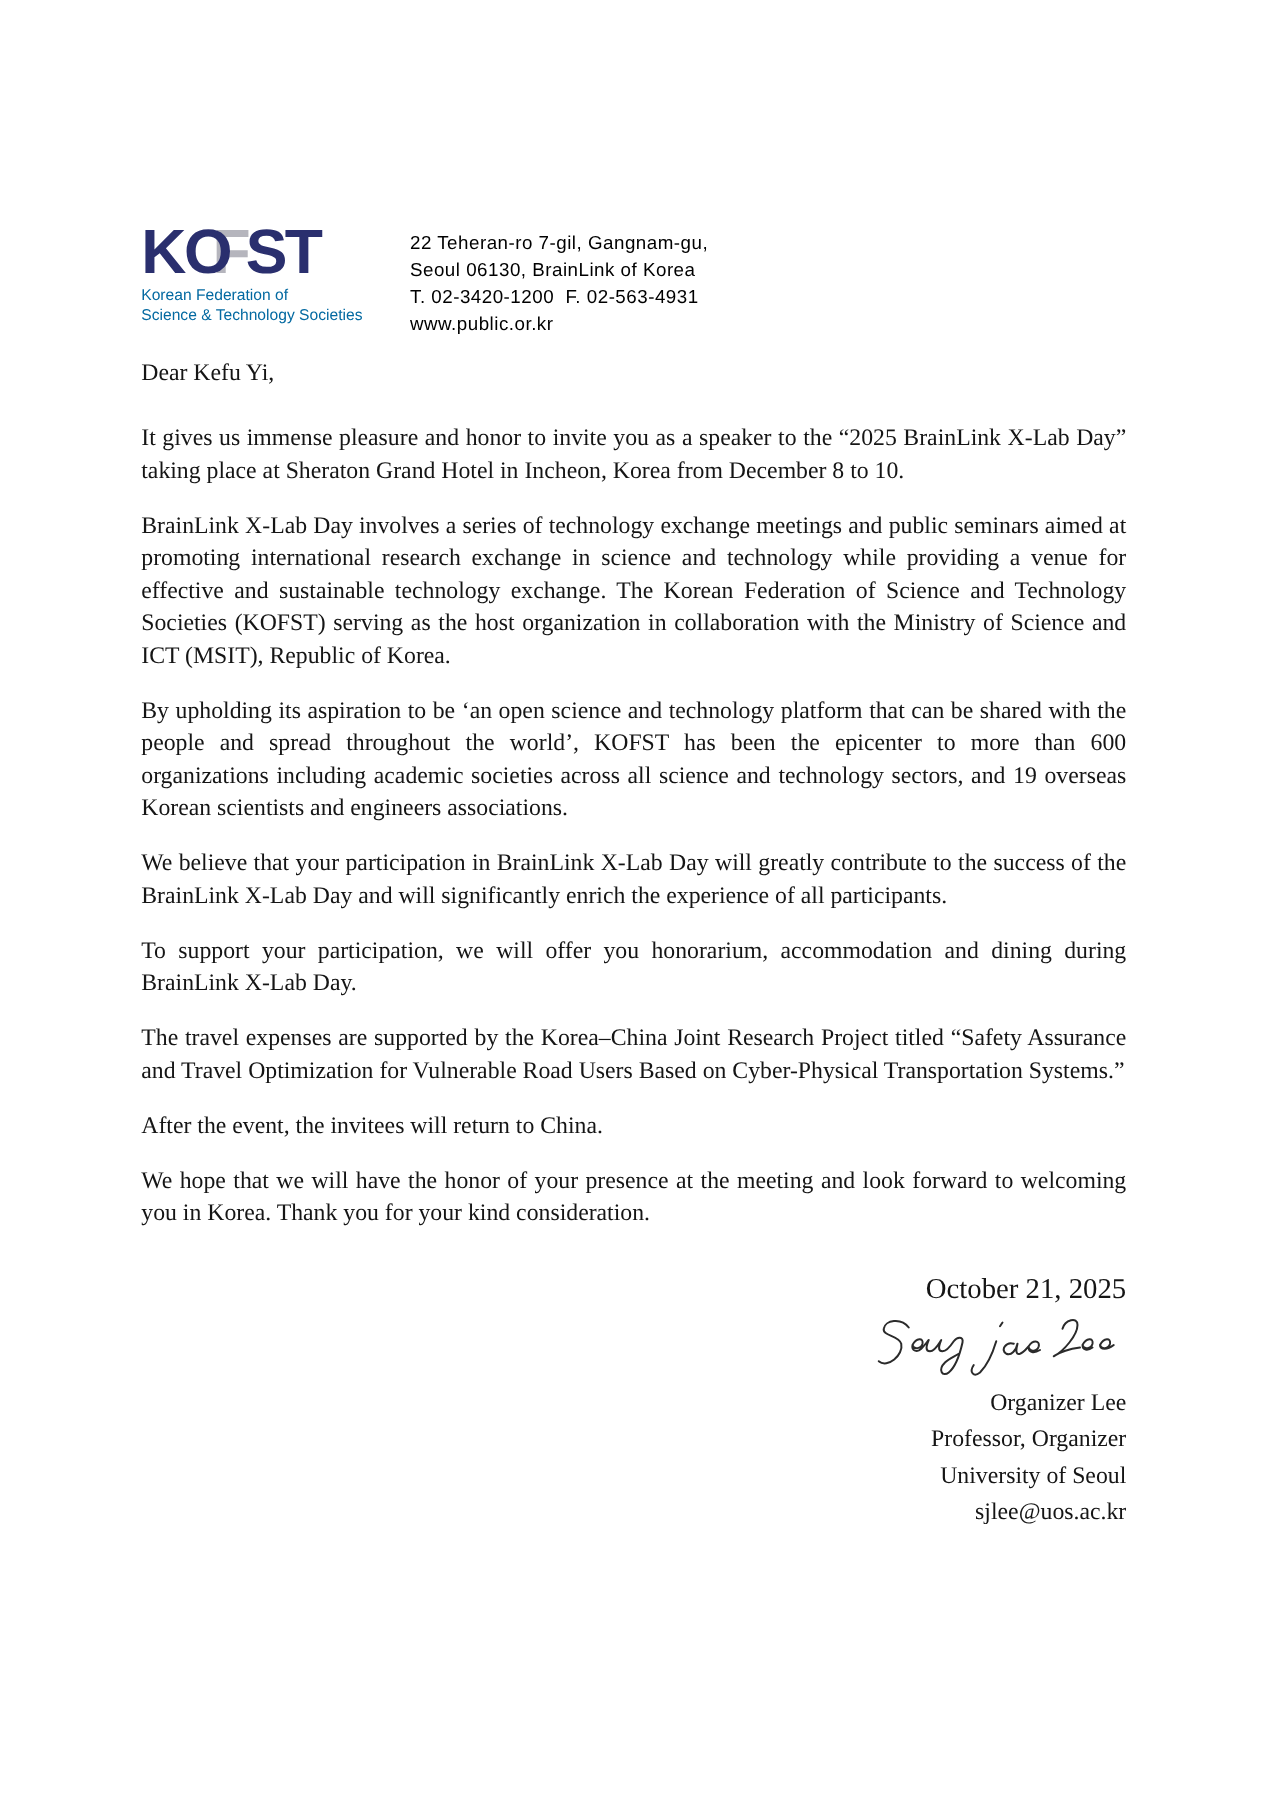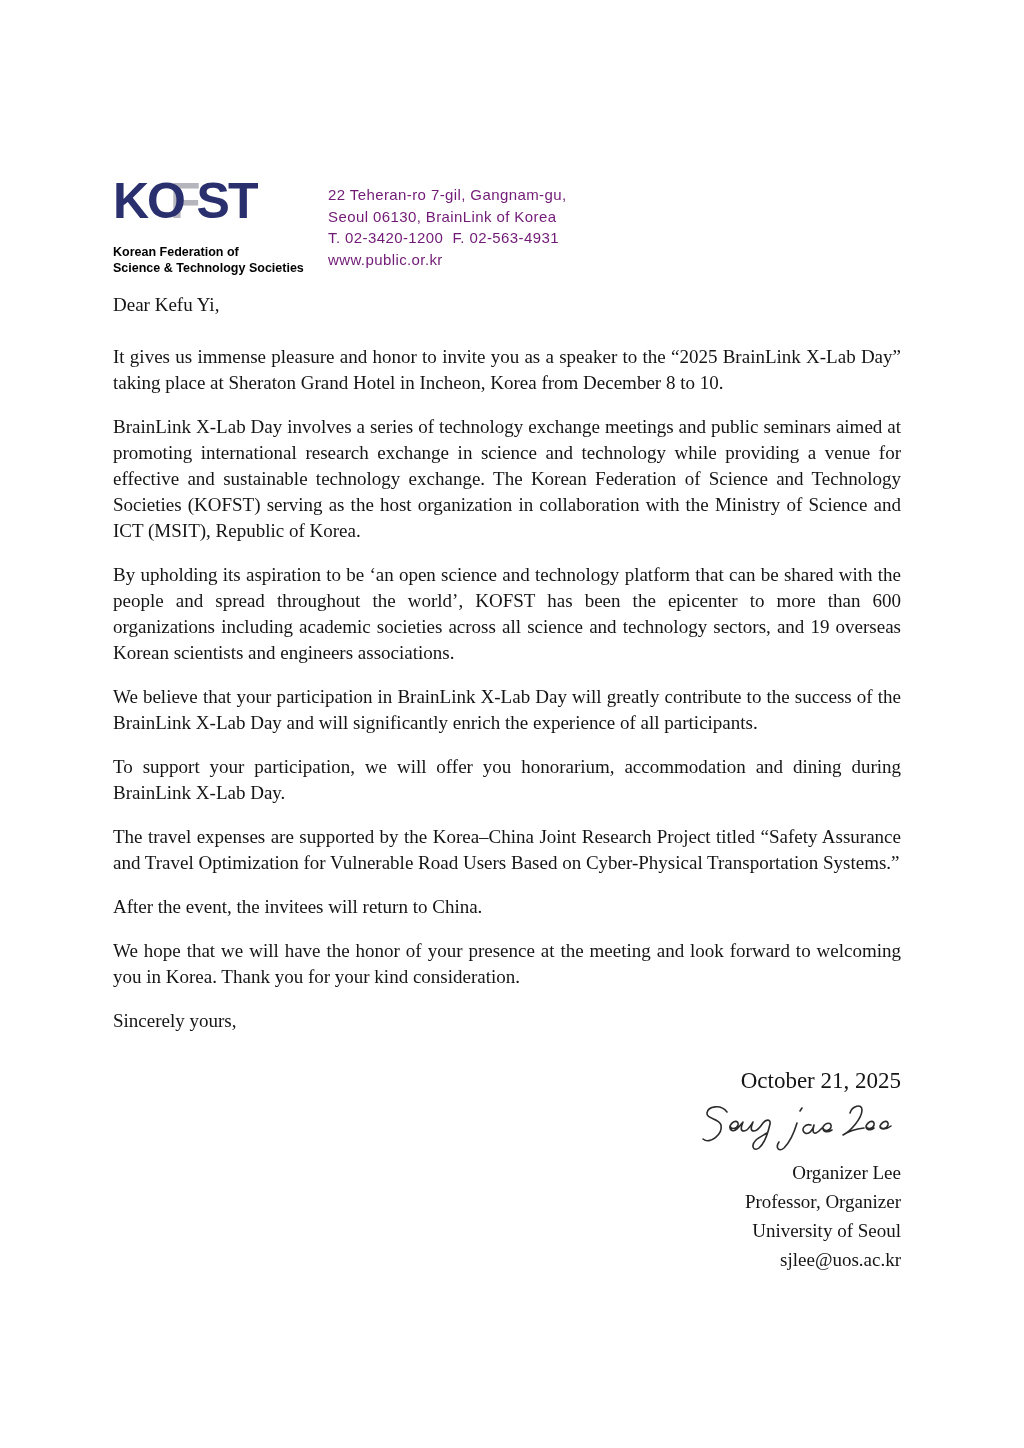--- a/index.html
+++ b/index.html
@@ -29,33 +29,33 @@
   }
   .logo-ko, .logo-st { position: relative; z-index: 1; }
   .logo-f {
     position: relative; z-index: 0;
     color: #b5b5bd;
     margin-left: -14px;
     margin-right: -2px;
   }
   .logo-sub {
     font-family: "Liberation Sans", sans-serif;
-    font-weight: bold;
+    font-weight: normal;
     font-size: 12.5px;
     line-height: 16px;
-    color: #000000;
-    margin-top: 22px;
+    color: #0369a1;
+    margin-top: 6px;
     white-space: nowrap;
   }
   .address {
     font-family: "Liberation Sans", sans-serif;
     font-size: 15px;
     line-height: 21.5px;
     letter-spacing: 0.4px;
-    color: #701a75;
+    color: #000000;
     padding-top: 4px;
   }
   .address div { white-space: pre-wrap; }
 
   
   .letter-body { margin-top: 16px; }
   .letter-body p {
     font-size: 19px;
     line-height: 26px;
     text-align: justify;
@@ -108,21 +108,20 @@
     <p>BrainLink X-Lab Day involves a series of technology exchange meetings and public seminars aimed at promoting international research exchange in science and technology while providing a venue for effective and sustainable technology exchange. The Korean Federation of Science and Technology Societies (KOFST) serving as the host organization in collaboration with the Ministry of Science and ICT (MSIT), Republic of Korea.</p>
     <p>By upholding its aspiration to be ‘an open science and technology platform that can be shared with the people and spread throughout the world’, KOFST has been the epicenter to more than 600 organizations including academic societies across all science and technology sectors, and 19 overseas Korean scientists and engineers associations.</p>
     <p>We believe that your participation in BrainLink X-Lab Day will greatly contribute to the success of the BrainLink X-Lab Day and will significantly enrich the experience of all participants.</p>
     <p>To support your participation, we will offer you honorarium, accommodation and dining during BrainLink X-Lab Day.</p>
     <p>The travel expenses are supported by the Korea–China Joint Research Project titled “Safety Assurance and Travel Optimization for Vulnerable Road Users Based on Cyber-Physical Transportation Systems.”</p>
     <p>After the event, the invitees will return to China.</p>
 
 
     <p>We hope that we will have the honor of your presence at the meeting and look forward to welcoming you in Korea. Thank you for your kind consideration.</p>
 
-    <p class="valediction">Sincerely yours,</p>
   </div>
 
   <div class="signature-block">
     <p class="date">October 21, 2025</p>
 
     <svg class="signature-svg" width="205" height="58" viewBox="0 0 205 58" role="img" aria-label="Seungjae Lee">
       <g fill="none" stroke="#2b2b2b" stroke-width="1.6" stroke-linecap="round" stroke-linejoin="round">
         <path d="M33,14 C27,6 14,8 13,15 C12,21 25,20 27,27 C29,36 16,47 9,41"></path>
         <path d="M36,28 c3,-6 9,-6 8,-1 c-1,4 -7,5 -8,1 c-1,5 4,6 7,3 c3,-3 5,-6 6,-7 c-2,5 -3,9 1,9 c4,0 7,-6 9,-9 c-2,5 -3,9 1,9 c3,0 7,-5 9,-8 c3,-4 8,-4 7,1 c-2,9 -5,19 -11,24 c-5,4 -9,-2 -3,-8 c3,-3 8,-5 11,-7"></path>
         <path d="M103,25 c-3,10 -7,19 -13,25 c-5,4 -9,0 -5,-6"></path>

